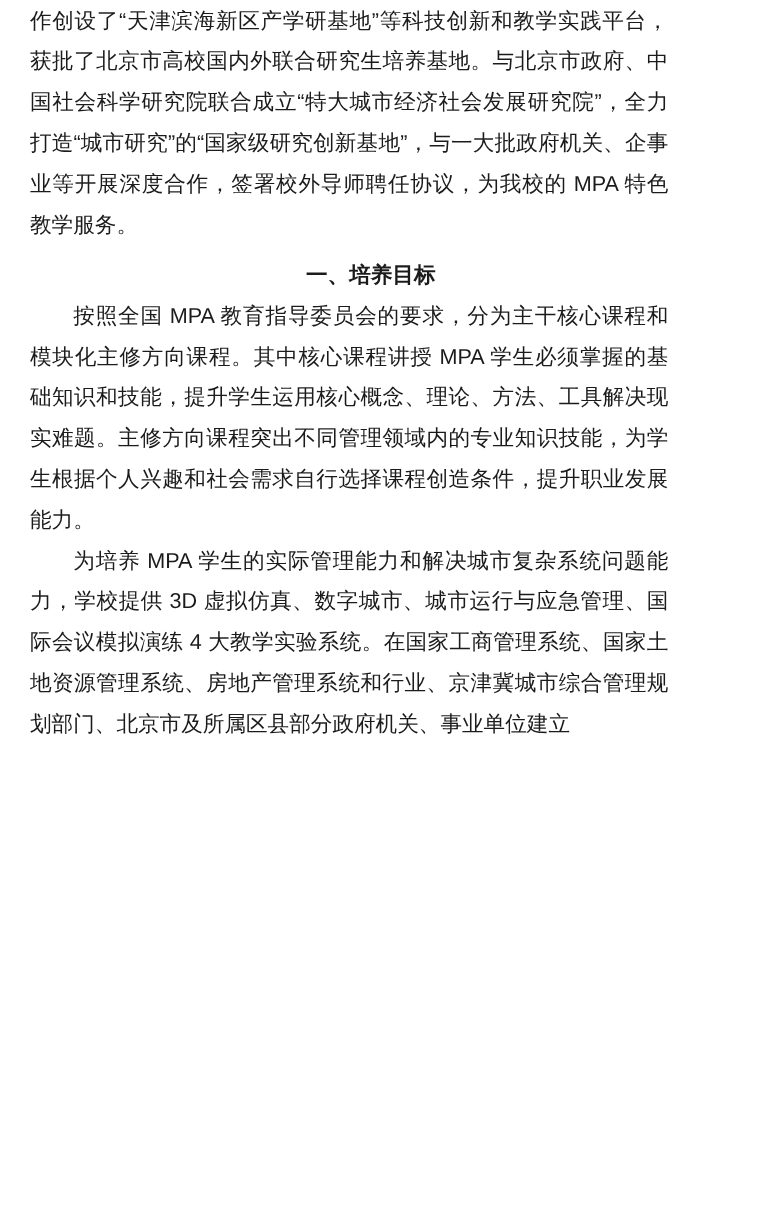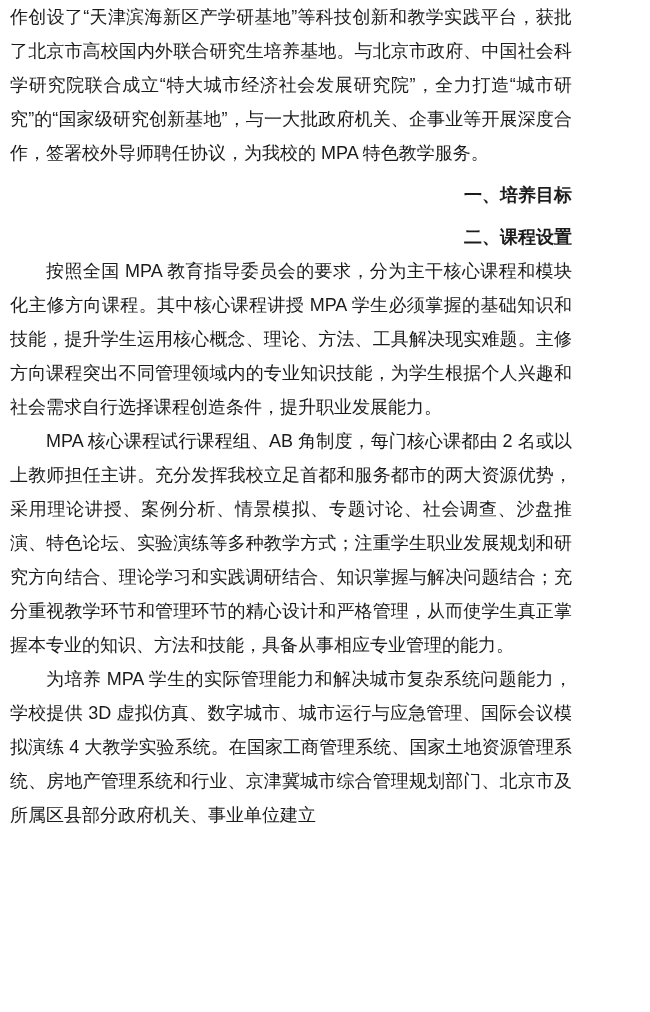--- a/index.html
+++ b/index.html
@@ -9,56 +9,54 @@
   }
   body {
     width: 650px;
     height: 1012px;
     overflow: hidden;
   }
   .page {
     box-sizing: border-box;
     width: 582px;
     height: 1012px;
-    padding: 0 10px;
+    padding: 0 25px;
     
     font-family: "Liberation Sans", "DejaVu Sans", serif;
     font-size: 18px;
     line-height: 34px;
     color: #1b1b1b;
     text-align: justify;
   }
   .para {
     margin: 0;
     text-indent: 2em;
   }
   .para.no-indent {
     text-indent: 0;
   }
   .heading {
     margin: 8px 0 0 0;
     font-size: 18px;
     line-height: 34px;
     font-weight: bold;
     text-indent: 2em;
-    text-align: right;
+    text-align: center;
   }
 </style>
 </head>
 <body>
 
 <div class="page">
 
   <p class="para no-indent">作创设了“天津滨海新区产学研基地”等科技创新和教学实践平台，获批了北京市高校国内外联合研究生培养基地。与北京市政府、中国社会科学研究院联合成立“特大城市经济社会发展研究院”，全力打造“城市研究”的“国家级研究创新基地”，与一大批政府机关、企事业等开展深度合作，签署校外导师聘任协议，为我校的 MPA 特色教学服务。</p>
 
   <p class="heading">一、培养目标</p>
 
 
-  <p class="heading">二、课程设置</p>
 
   <p class="para">按照全国 MPA 教育指导委员会的要求，分为主干核心课程和模块化主修方向课程。其中核心课程讲授 MPA 学生必须掌握的基础知识和技能，提升学生运用核心概念、理论、方法、工具解决现实难题。主修方向课程突出不同管理领域内的专业知识技能，为学生根据个人兴趣和社会需求自行选择课程创造条件，提升职业发展能力。</p>
 
 
-  <p class="para">MPA 核心课程试行课程组、AB 角制度，每门核心课都由 2 名或以上教师担任主讲。充分发挥我校立足首都和服务都市的两大资源优势，采用理论讲授、案例分析、情景模拟、专题讨论、社会调查、沙盘推演、特色论坛、实验演练等多种教学方式；注重学生职业发展规划和研究方向结合、理论学习和实践调研结合、知识掌握与解决问题结合；充分重视教学环节和管理环节的精心设计和严格管理，从而使学生真正掌握本专业的知识、方法和技能，具备从事相应专业管理的能力。</p>
 
   <p class="para">为培养 MPA 学生的实际管理能力和解决城市复杂系统问题能力，学校提供 3D 虚拟仿真、数字城市、城市运行与应急管理、国际会议模拟演练 4 大教学实验系统。在国家工商管理系统、国家土地资源管理系统、房地产管理系统和行业、京津冀城市综合管理规划部门、北京市及所属区县部分政府机关、事业单位建立</p>
 
 </div>
 
 </body></html>

